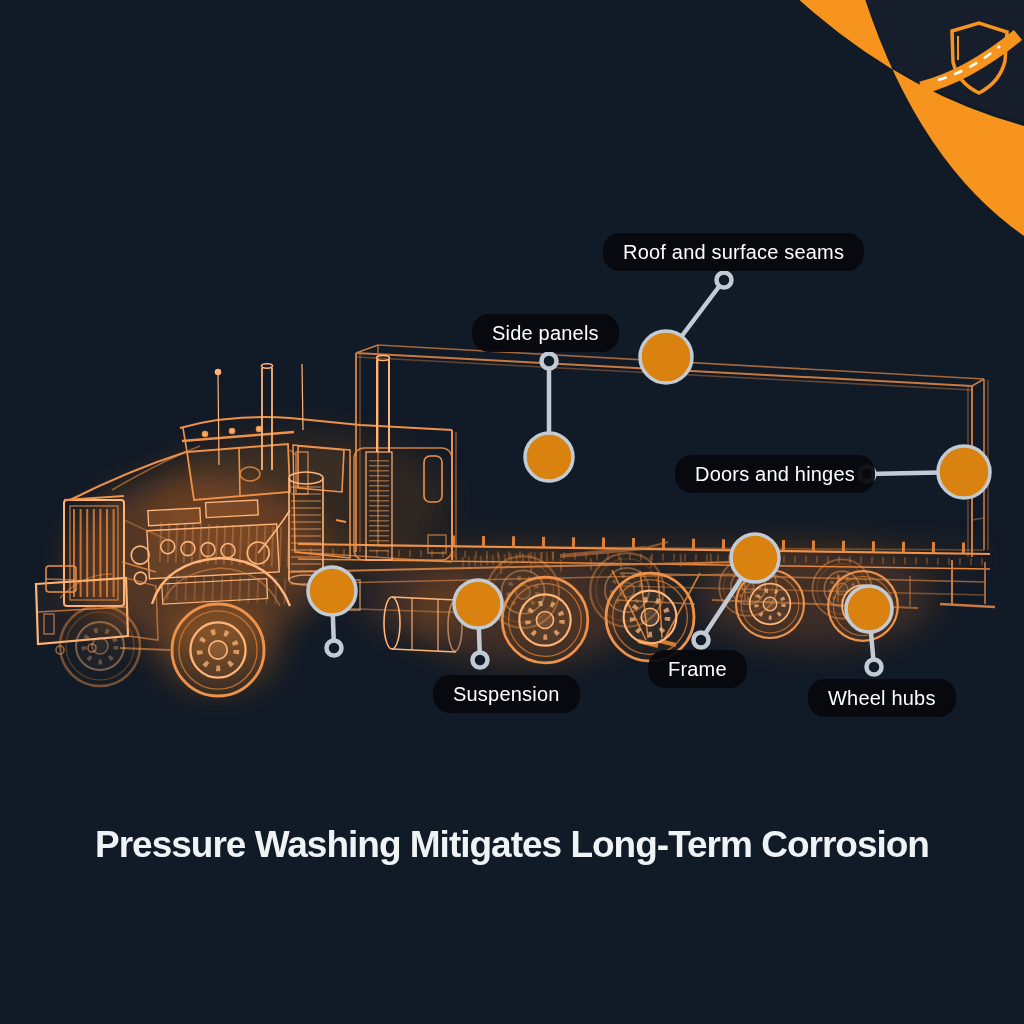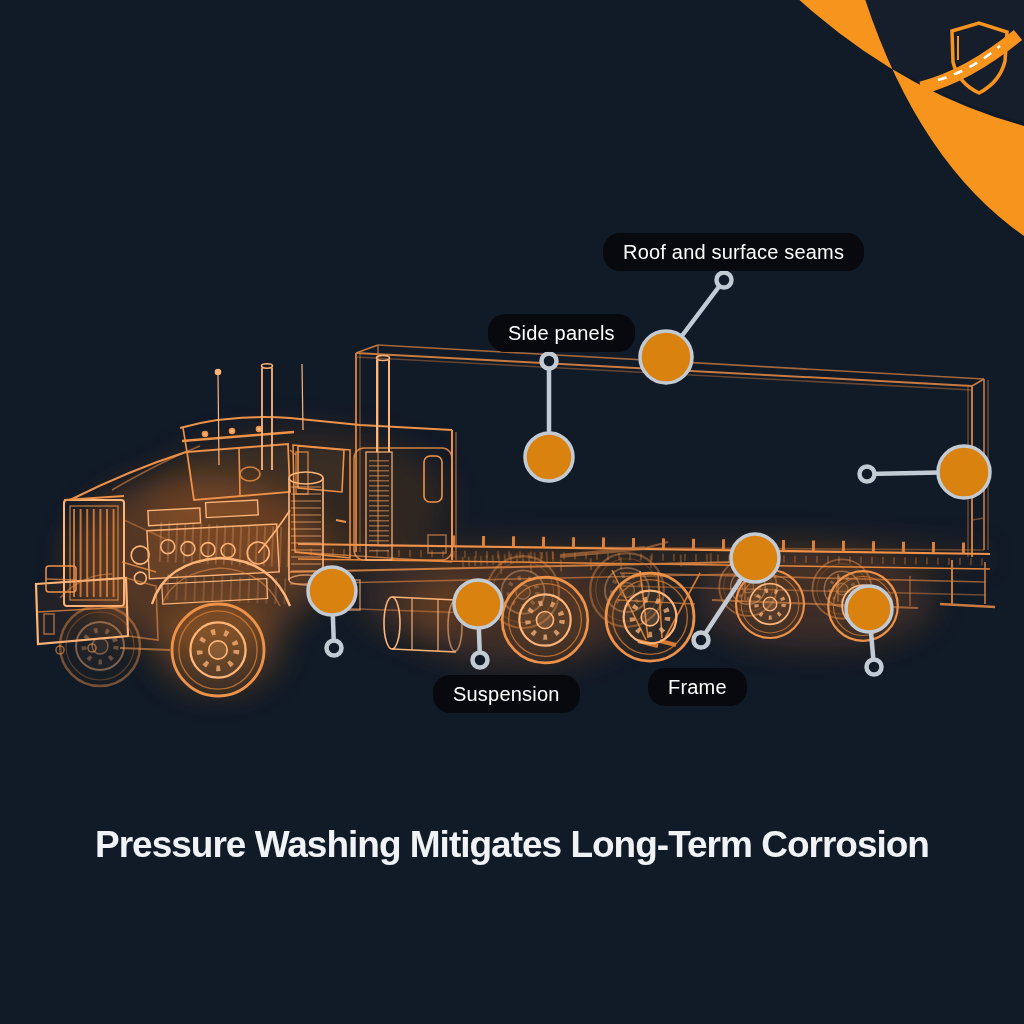--- a/index.html
+++ b/index.html
@@ -287,19 +287,21 @@
     </g>
     <g>
       <path d="M874,667 L869,609"></path>
       <circle cx="874" cy="667" r="7.5" fill="#111A27"></circle>
       <circle cx="869" cy="609" r="23" stroke-width="3.5" fill="#D9820F"></circle>
     </g>
   </g>
 </svg>
 
 <div class="callout-label" style="left:603px;top:233px;">Roof and surface seams</div>
-<div class="callout-label" style="left:488px;top:314px;">Side panels</div>
+<div class="callout-label" style="left:472px;top:314px;">Side panels</div>
+<div class="callout-label" style="left:675px;top:455px;">Doors and hinges</div>
 <div class="callout-label" style="left:433px;top:675px;text-align:center;">Suspension</div>
-<div class="callout-label" style="left:648px;top:668px;">Frame</div>
+<div class="callout-label" style="left:648px;top:650px;">Frame</div>
+<div class="callout-label" style="left:808px;top:679px;">Wheel hubs</div>
 
 <div class="main-title">Pressure Washing Mitigates Long-Term Corrosion</div>
 
 </div>
 
 </body></html>

